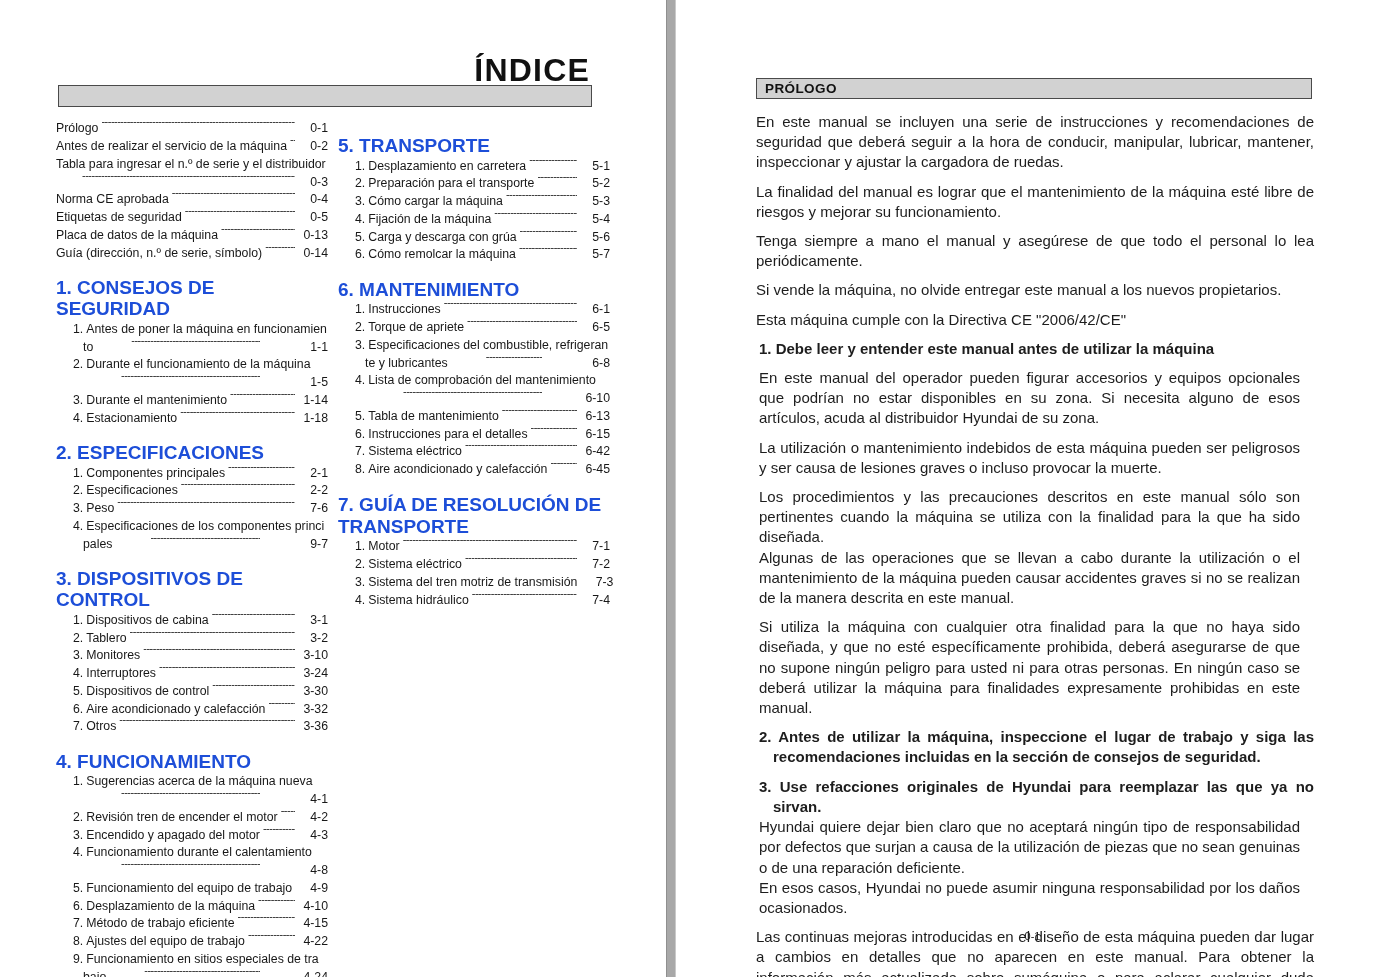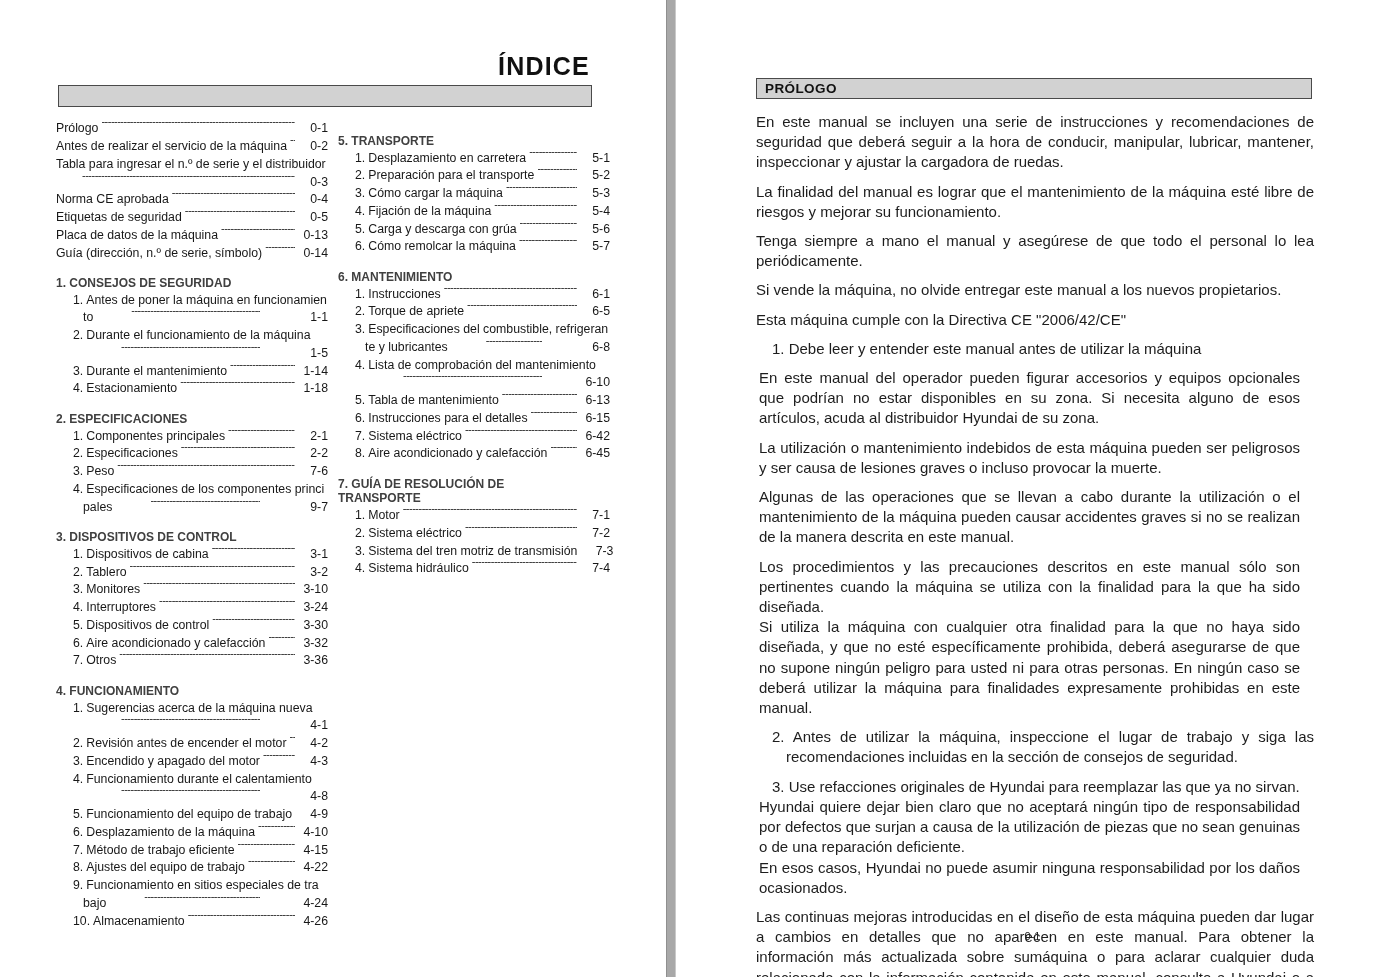--- a/index.html
+++ b/index.html
@@ -39,21 +39,21 @@
     position: absolute;
     left: 0; top: 0;
     width: 666px; height: 977px;
   }
   .index-title {
     position: absolute;
     left: 56px;
     top: 52px;
     width: 534px;
     text-align: right;
-    font-size: 25px;
+    font-size: 32px;
     font-weight: bold;
     letter-spacing: 1.2px;
     color: #111;
   }
   .index-bar {
     position: absolute;
     left: 58px;
     top: 85px;
     width: 534px;
     height: 22px;
@@ -70,23 +70,23 @@
     display: flex;
     gap: 0px;
   }
   .toc-col {
     width: 272px;
     flex: 0 0 272px;
   }
   .toc-col.col-2 { margin-left: 10px; }
 
   .sec-title {
-    font-size: 12px;
+    font-size: 19px;
     font-weight: bold;
-    color: #404040;
+    color: #1d4ed8;
     line-height: 1.12;
     margin: 0 0 1px 0;
   }
   .sec-gap { height: 15px; }
 
   .entry {
     display: flex;
     align-items: baseline;
     font-size: 12.3px;
     line-height: 1.42;
@@ -163,23 +163,24 @@
     text-align: justify;
   }
   .prologo-body p {
     margin: 0 0 9px 0;
   }
   .prologo-body p.sub {
     margin-left: 3px;
     width: 541px;
   }
   .prologo-body p.num {
-    margin-left: 16px;
+    margin-left: 3px;
     padding-left: 14px;
     text-indent: -14px;
+    font-weight: bold;
   }
   .prologo-body p.nospace { margin-bottom: 0; }
 
   .folio {
     position: absolute;
     left: 0;
     top: 930px;
     width: 713px;
     text-align: center;
     font-size: 11px;
@@ -355,21 +356,21 @@
             <span class="lead"></span>
             <span class="pg"></span>
           </div>
           <div class="entry indent2">
             <span class="txt"></span>
             <span class="lead"></span>
             <span class="pg">4-1</span>
           </div>
           <div class="entry indent">
             <span class="num">2.</span>
-            <span class="txt">Revisión antes de encender el motor</span>
+            <span class="txt">Revisión tren de encender el motor</span>
             <span class="lead"></span>
             <span class="pg">4-2</span>
           </div>
           <div class="entry indent">
             <span class="num">3.</span>
             <span class="txt">Encendido y apagado del motor</span>
             <span class="lead"></span>
             <span class="pg">4-3</span>
           </div>
           <div class="entry nolead indent">
@@ -563,22 +564,22 @@
     </div>
     <div class="prologo-body" id="prologo-body">
         <p>En este manual se incluyen una serie de instrucciones y recomendaciones de seguridad que deberá seguir a la hora de conducir, manipular, lubricar, mantener, inspeccionar y ajustar la cargadora de ruedas.</p>
         <p>La finalidad del manual es lograr que el mantenimiento de la máquina esté libre de riesgos y mejorar su funcionamiento.</p>
         <p>Tenga siempre a mano el manual y asegúrese de que todo el personal lo lea periódicamente.</p>
         <p>Si vende la máquina, no olvide entregar este manual a los nuevos propietarios.</p>
         <p>Esta máquina cumple con la Directiva CE "2006/42/CE"</p>
         <p class="num">1. Debe leer y entender este manual antes de utilizar la máquina</p>
         <p class="sub">En este manual del operador pueden figurar accesorios y equipos opcionales que podrían no estar disponibles en su zona.   Si necesita alguno de esos artículos, acuda al distribuidor Hyundai de su zona.</p>
         <p class="sub">La utilización o mantenimiento indebidos de esta máquina pueden ser peligrosos y ser causa de lesiones graves o incluso provocar la muerte.</p>
+        <p class="sub nospace">Los procedimientos y las precauciones descritos en este manual sólo son pertinentes cuando la máquina se utiliza con la finalidad para la que ha sido diseñada.</p>
         <p class="sub">Algunas de las operaciones que se llevan a cabo durante la utilización o el mantenimiento de la máquina pueden causar accidentes graves si no se realizan de la manera descrita en este manual.</p>
-        <p class="sub nospace">Los procedimientos y las precauciones descritos en este manual sólo son pertinentes cuando la máquina se utiliza con la finalidad para la que ha sido diseñada.</p>
         <p class="sub">Si utiliza la máquina con cualquier otra finalidad para la que no haya sido diseñada, y que no esté específicamente prohibida, deberá asegurarse de que no supone ningún peligro para usted ni para otras personas.  En ningún caso se deberá utilizar la máquina para finalidades expresamente prohibidas en este manual.</p>
         <p class="num">2. Antes de utilizar la máquina, inspeccione el lugar de trabajo y siga las recomendaciones incluidas en la sección de consejos de seguridad.</p>
         <p class="num nospace">3. Use refacciones originales de Hyundai para reemplazar las que ya no sirvan.</p>
         <p class="sub nospace">Hyundai quiere dejar bien claro que no aceptará ningún tipo de responsabilidad por defectos que surjan a causa de la utilización de piezas que no sean genuinas o de una reparación deficiente.</p>
         <p class="sub">En esos casos, Hyundai no puede asumir ninguna responsabilidad por los daños ocasionados.</p>
         <p>Las continuas mejoras introducidas en el diseño de esta máquina pueden dar lugar a cambios en detalles que no aparecen en este manual.  Para obtener la información más actualizada sobre sumáquina o para aclarar cualquier duda relacionada con la información contenida en este manual, consulte a Hyundai o a su distribuidor Hyundai.</p>
       </div>
     <div class="folio">0-1</div>
   </div>
 

